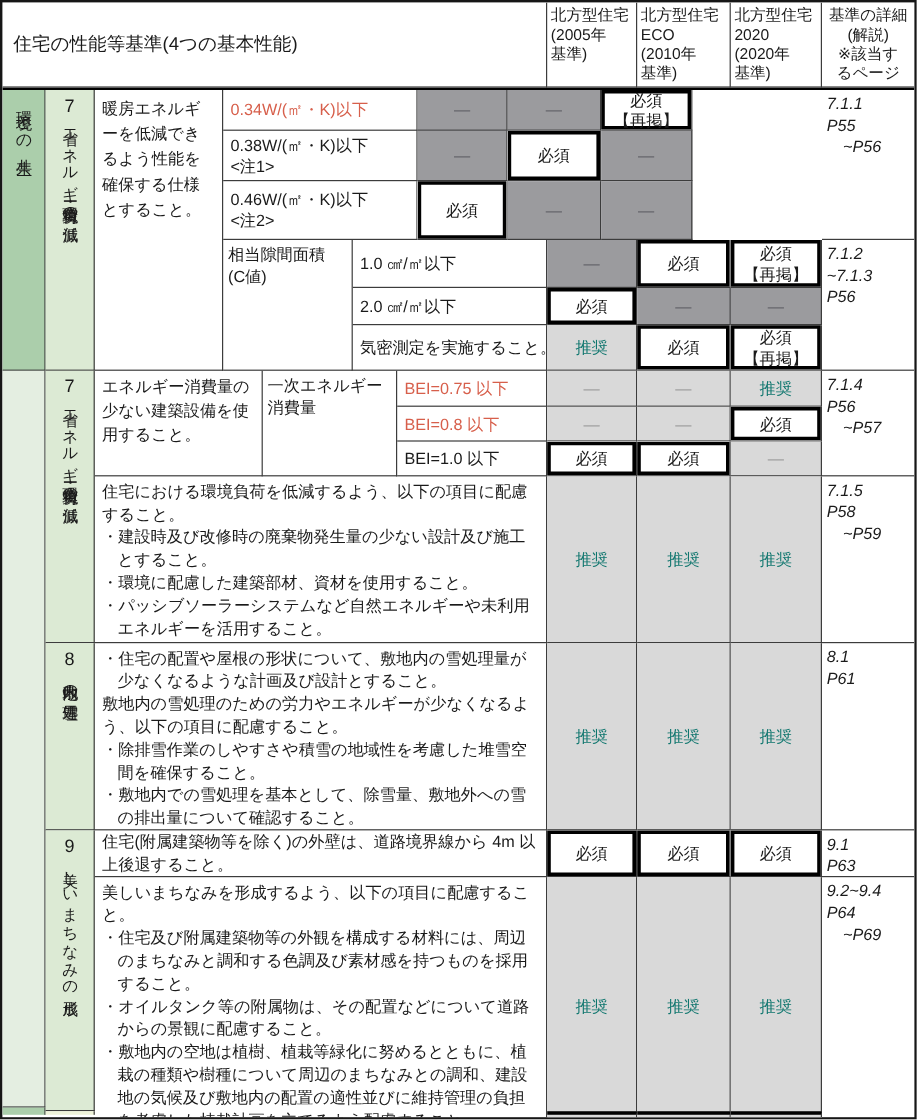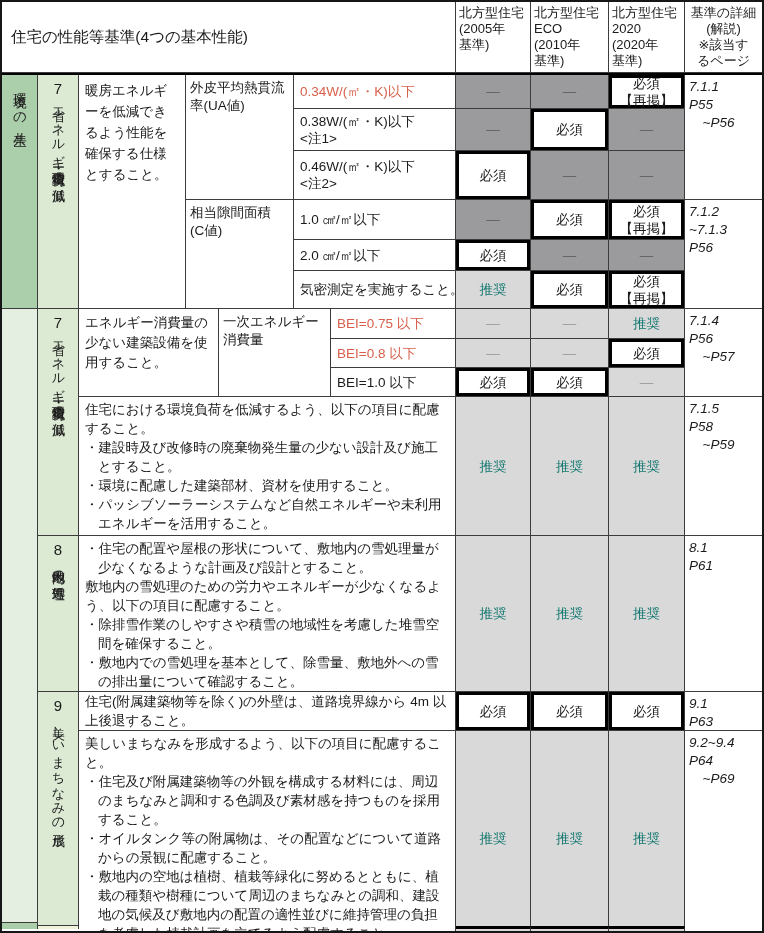--- a/index.html
+++ b/index.html
@@ -120,21 +120,20 @@
 
       <div class="sec sec7a">
         <div class="cell colB">
           <div class="num">7</div>
           <div class="vlab">省エネルギー・環境負荷の低減</div>
         </div>
         <div class="cell colC">暖房エネルギーを低減できるよう性能を確保する仕様とすること。</div>
         <div class="mid7a">
 
           <div class="blk" style="height:125px">
-            <div class="cell sublabel" style="width:108px">外皮平均熱貫流率(UA値)</div>
             <div class="rows">
               <div class="r" style="height:34px">
                 <div class="cell crit cr7a nw red">0.34W/(㎡・K)以下</div>
                 <div class="cell st w1 na-d">—</div>
                 <div class="cell st w2 na-d">—</div>
                 <div class="cell st w3 req pre">必須
 【再掲】</div>
               </div>
               <div class="r" style="height:42px">
                 <div class="cell crit cr7a pre">0.38W/(㎡・K)以下

